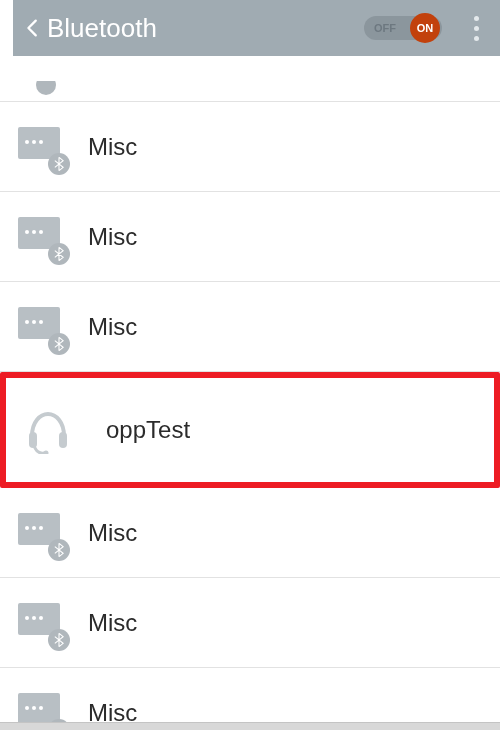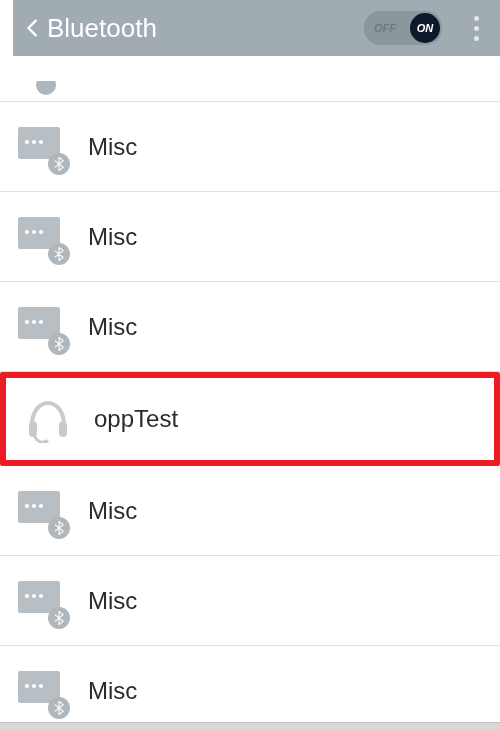--- a/index.html
+++ b/index.html
@@ -30,43 +30,42 @@
     }
     .header-title {
       font-size: 26px;
       font-weight: 400;
       color: #fff;
       margin-left: 2px;
     }
     .header-spacer { flex: 1; }
     .toggle {
       width: 78px;
-      height: 34px;
+      height: 24px;
       background: #8b969d;
       border-radius: 16px;
       position: relative;
       display: flex;
       align-items: center;
       cursor: pointer;
       margin-right: 18px;
-      font-style: italic;
     }
     .toggle-off {
       position: absolute;
       left: 10px;
       font-size: 11px;
       font-weight: 700;
       color: #6d7880;
     }
     .toggle-knob {
       position: absolute;
       right: 2px;
       width: 30px;
       height: 30px;
-      background: #0f172a;
+      background: #c2410c;
       border-radius: 50%;
       display: flex;
       align-items: center;
       justify-content: center;
       font-size: 11px;
       font-weight: 700;
       color: #fff;
       text-align: right;
     }
     .overflow {
@@ -108,21 +107,22 @@
       display: flex;
       align-items: center;
       padding: 0 18px;
       cursor: pointer;
       position: relative;
     }
     .row.no-border { border-bottom: none; }
     .highlighted {
       border: 6px solid #ed1c24;
       border-radius: 2px;
-      height: 94px;
+      height: 116px;
+      gap: 12px;
     }
     .device-icon {
       width: 48px;
       height: 40px;
       position: relative;
       flex-shrink: 0;
     }
     .misc-rect {
       width: 42px;
       height: 32px;

